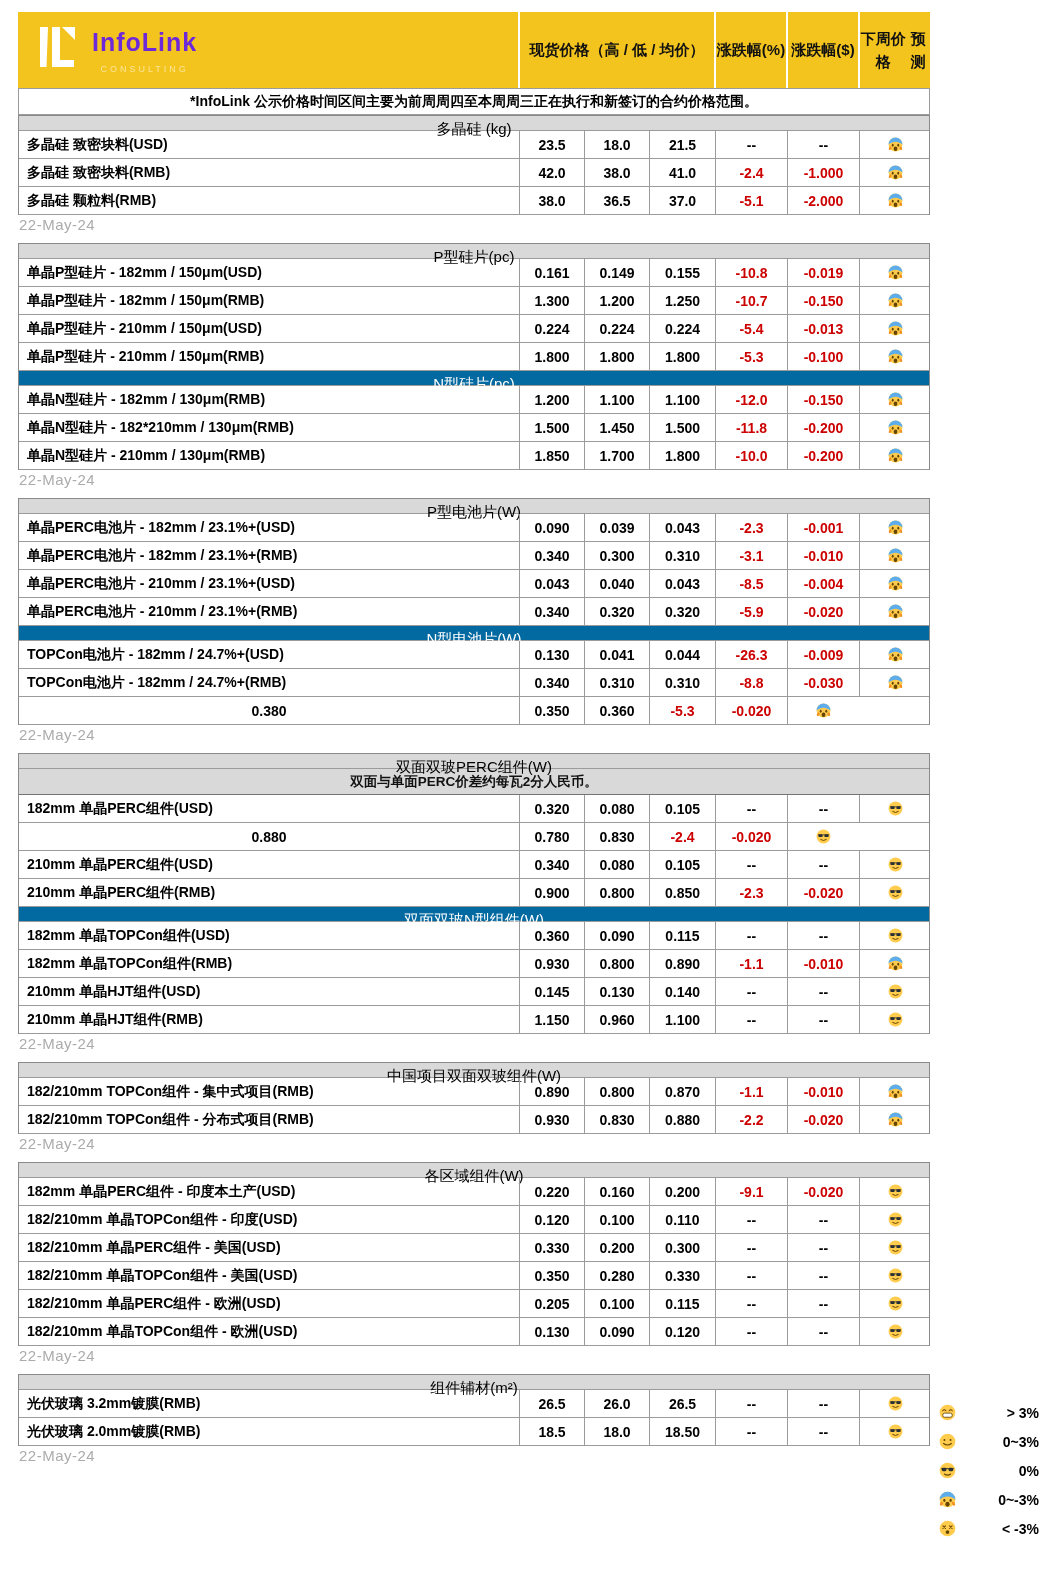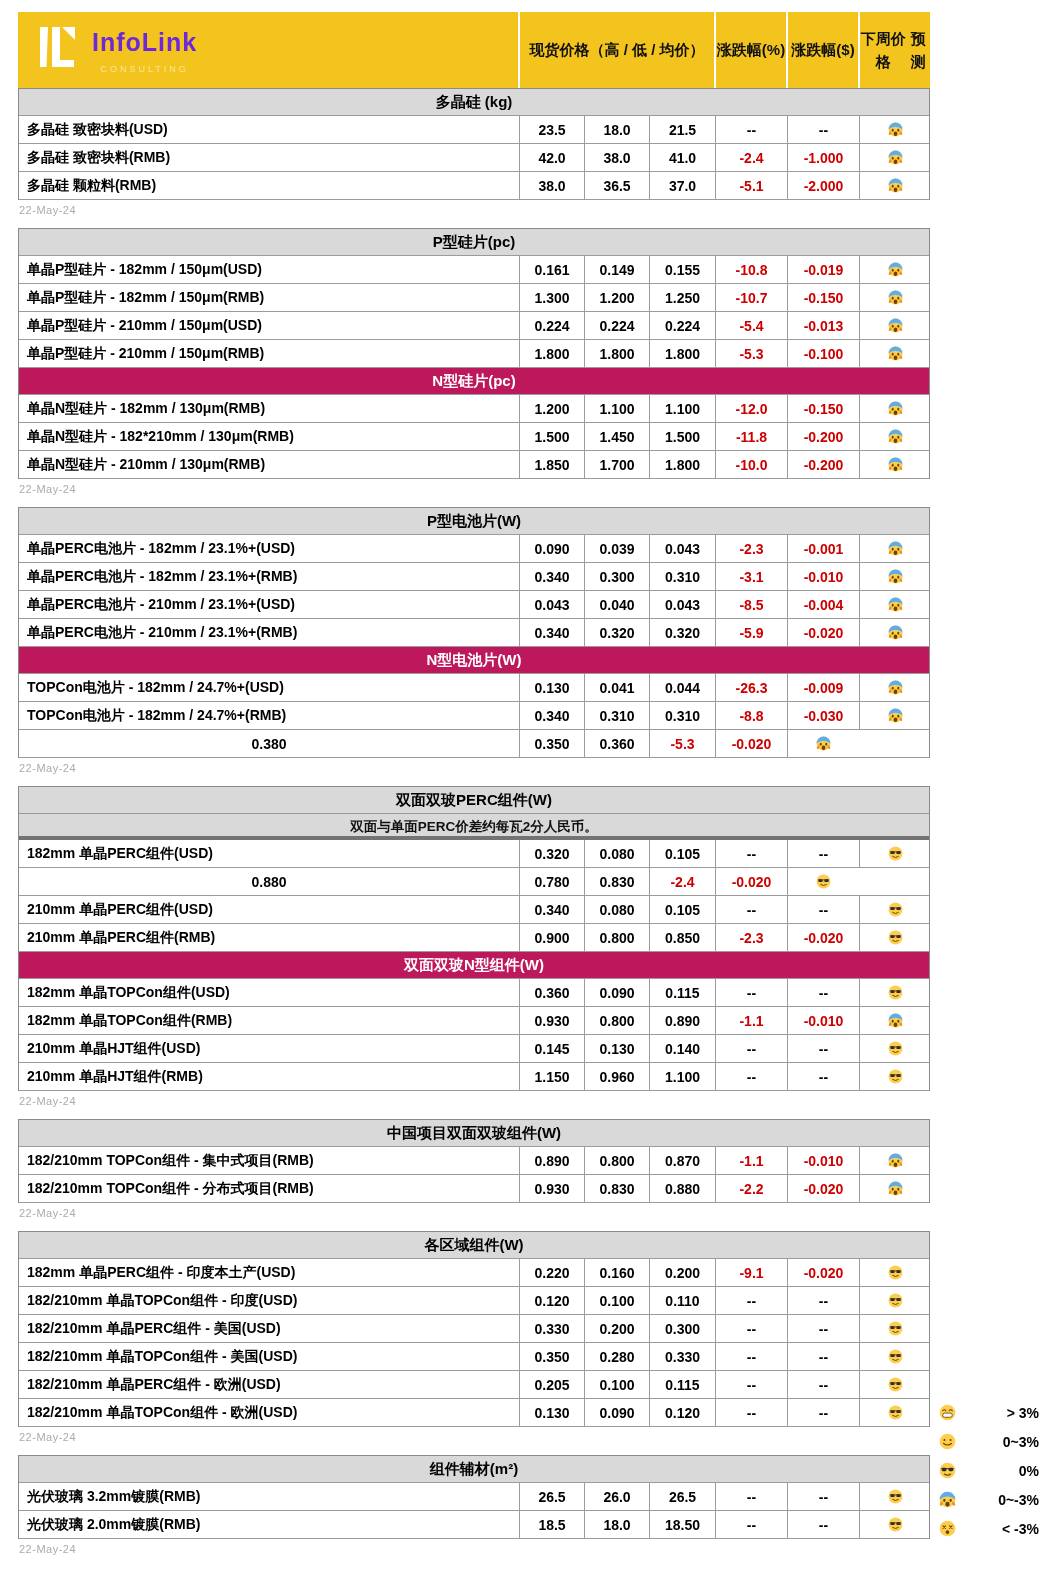--- a/index.html
+++ b/index.html
@@ -31,43 +31,43 @@
   
   .note-row {
     height: 27px; line-height: 25px; text-align: center;
     font-weight: bold; font-size: 14px; color: #000;
     border: 1px solid #9b9b9b; background: #fff;
   }
 
   
   .group { border: 1px solid #8a8a8a; border-bottom: none; }
   .section-header {
-    height: 27px; line-height: 26px; text-align: center;
-    font-weight: bold; font-size: 15px; border-bottom: 1px solid #9b9b9b;
+    height: 15px; line-height: 26px; text-align: center;
+    font-weight: normal; font-size: 15px; border-bottom: 1px solid #9b9b9b;
   }
   .section-header.light { background: #D9D9D9; color: #000; }
-  .section-header.dark  { background: #be185d; color: #fff; }
+  .section-header.dark  { background: #0369a1; color: #fff; }
   .subtitle-row {
     height: 26px; line-height: 25px; text-align: center;
     font-size: 13.5px; font-weight: bold; color: #111;
-    background: #D9D9D9; border-bottom: 4px solid #737373;
+    background: #D9D9D9; border-bottom: 1px solid #737373;
   }
   .data-row {
     display: grid; grid-template-columns: 500px 65px 65px 66px 72px 72px 72px;
     height: 28px; background: #fff; border-bottom: 1px solid #9b9b9b;
   }
   .data-row .cell {
     display: flex; align-items: center; justify-content: center;
     font-size: 14px; font-weight: bold; color: #000;
   }
   .data-row .cell + .cell { border-left: 1px solid #9b9b9b; }
   .data-row .name { justify-content: flex-start; padding-left: 8px; }
   .data-row .neg { color: #CC0000; }
   .date-line {
-    color: #ababab; font-size: 11px; height: 16px; line-height: 16px;
+    color: #ababab; font-size: 15px; height: 16px; line-height: 16px;
     margin: 2px 0 10px 1px; letter-spacing: 0.5px;
   }
 
   
   .legend { position: absolute; left: 931px; top: 1398px; width: 114px; }
   .legend-item { display: flex; align-items: center; height: 29px; }
   .legend-item .ic { margin-left: 8px; display: flex; align-items: center; }
   .legend-item .lb { flex: 1; text-align: right; font-size: 14px; font-weight: bold; padding-right: 6px; color: #000; }
 
   .fc-icon { display: flex; align-items: center; justify-content: center; }
@@ -103,20 +103,21 @@
       <div class="hc">
         <span>涨跌幅</span>
         <span>($)</span>
       </div>
       <div class="hc">
         <span>下周价格</span>
         <span>预测</span>
       </div>
     </div>
 
+    <div class="note-row">*InfoLink 公示价格时间区间主要为前周周四至本周周三正在执行和新签订的合约价格范围。</div>
 
     <div id="groups">
         <div class="group">
           <div class="section-header light">多晶硅 (kg)</div>
           <div class="data-row">
             <div class="cell name">多晶硅 致密块料(USD)</div>
             <div class="cell">23.5</div>
             <div class="cell">18.0</div>
             <div class="cell">21.5</div>
             <div class="cell">--</div>

